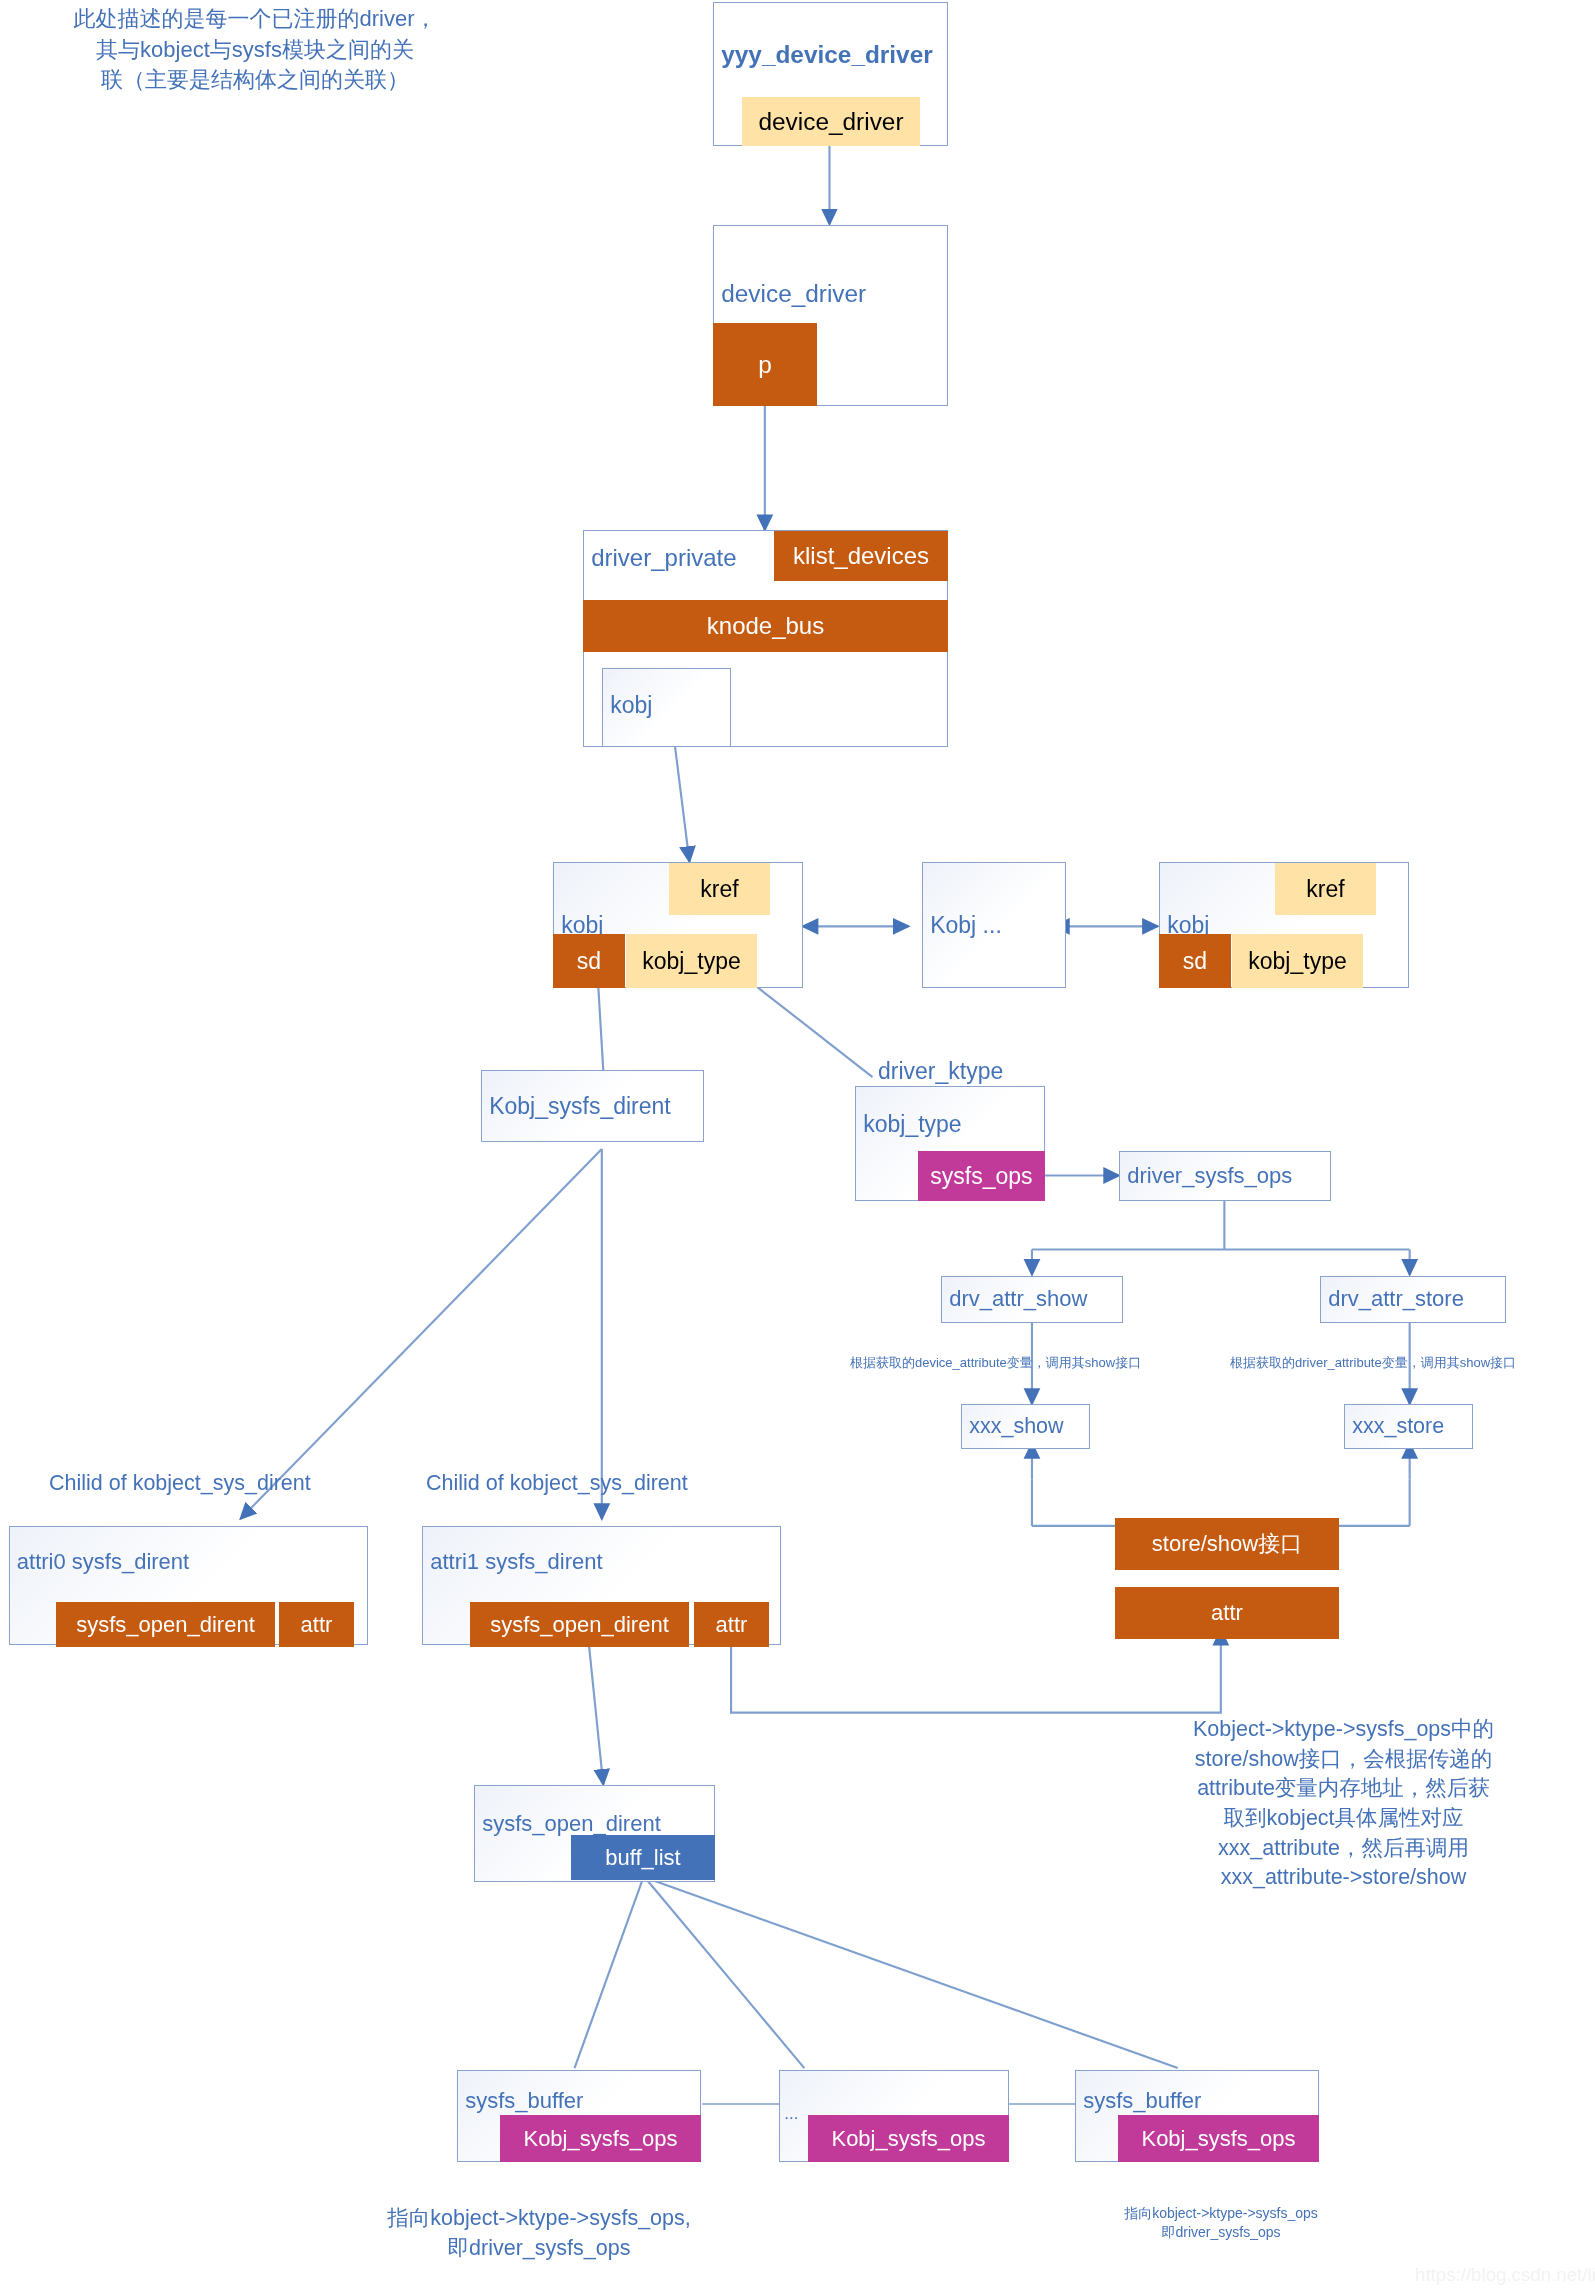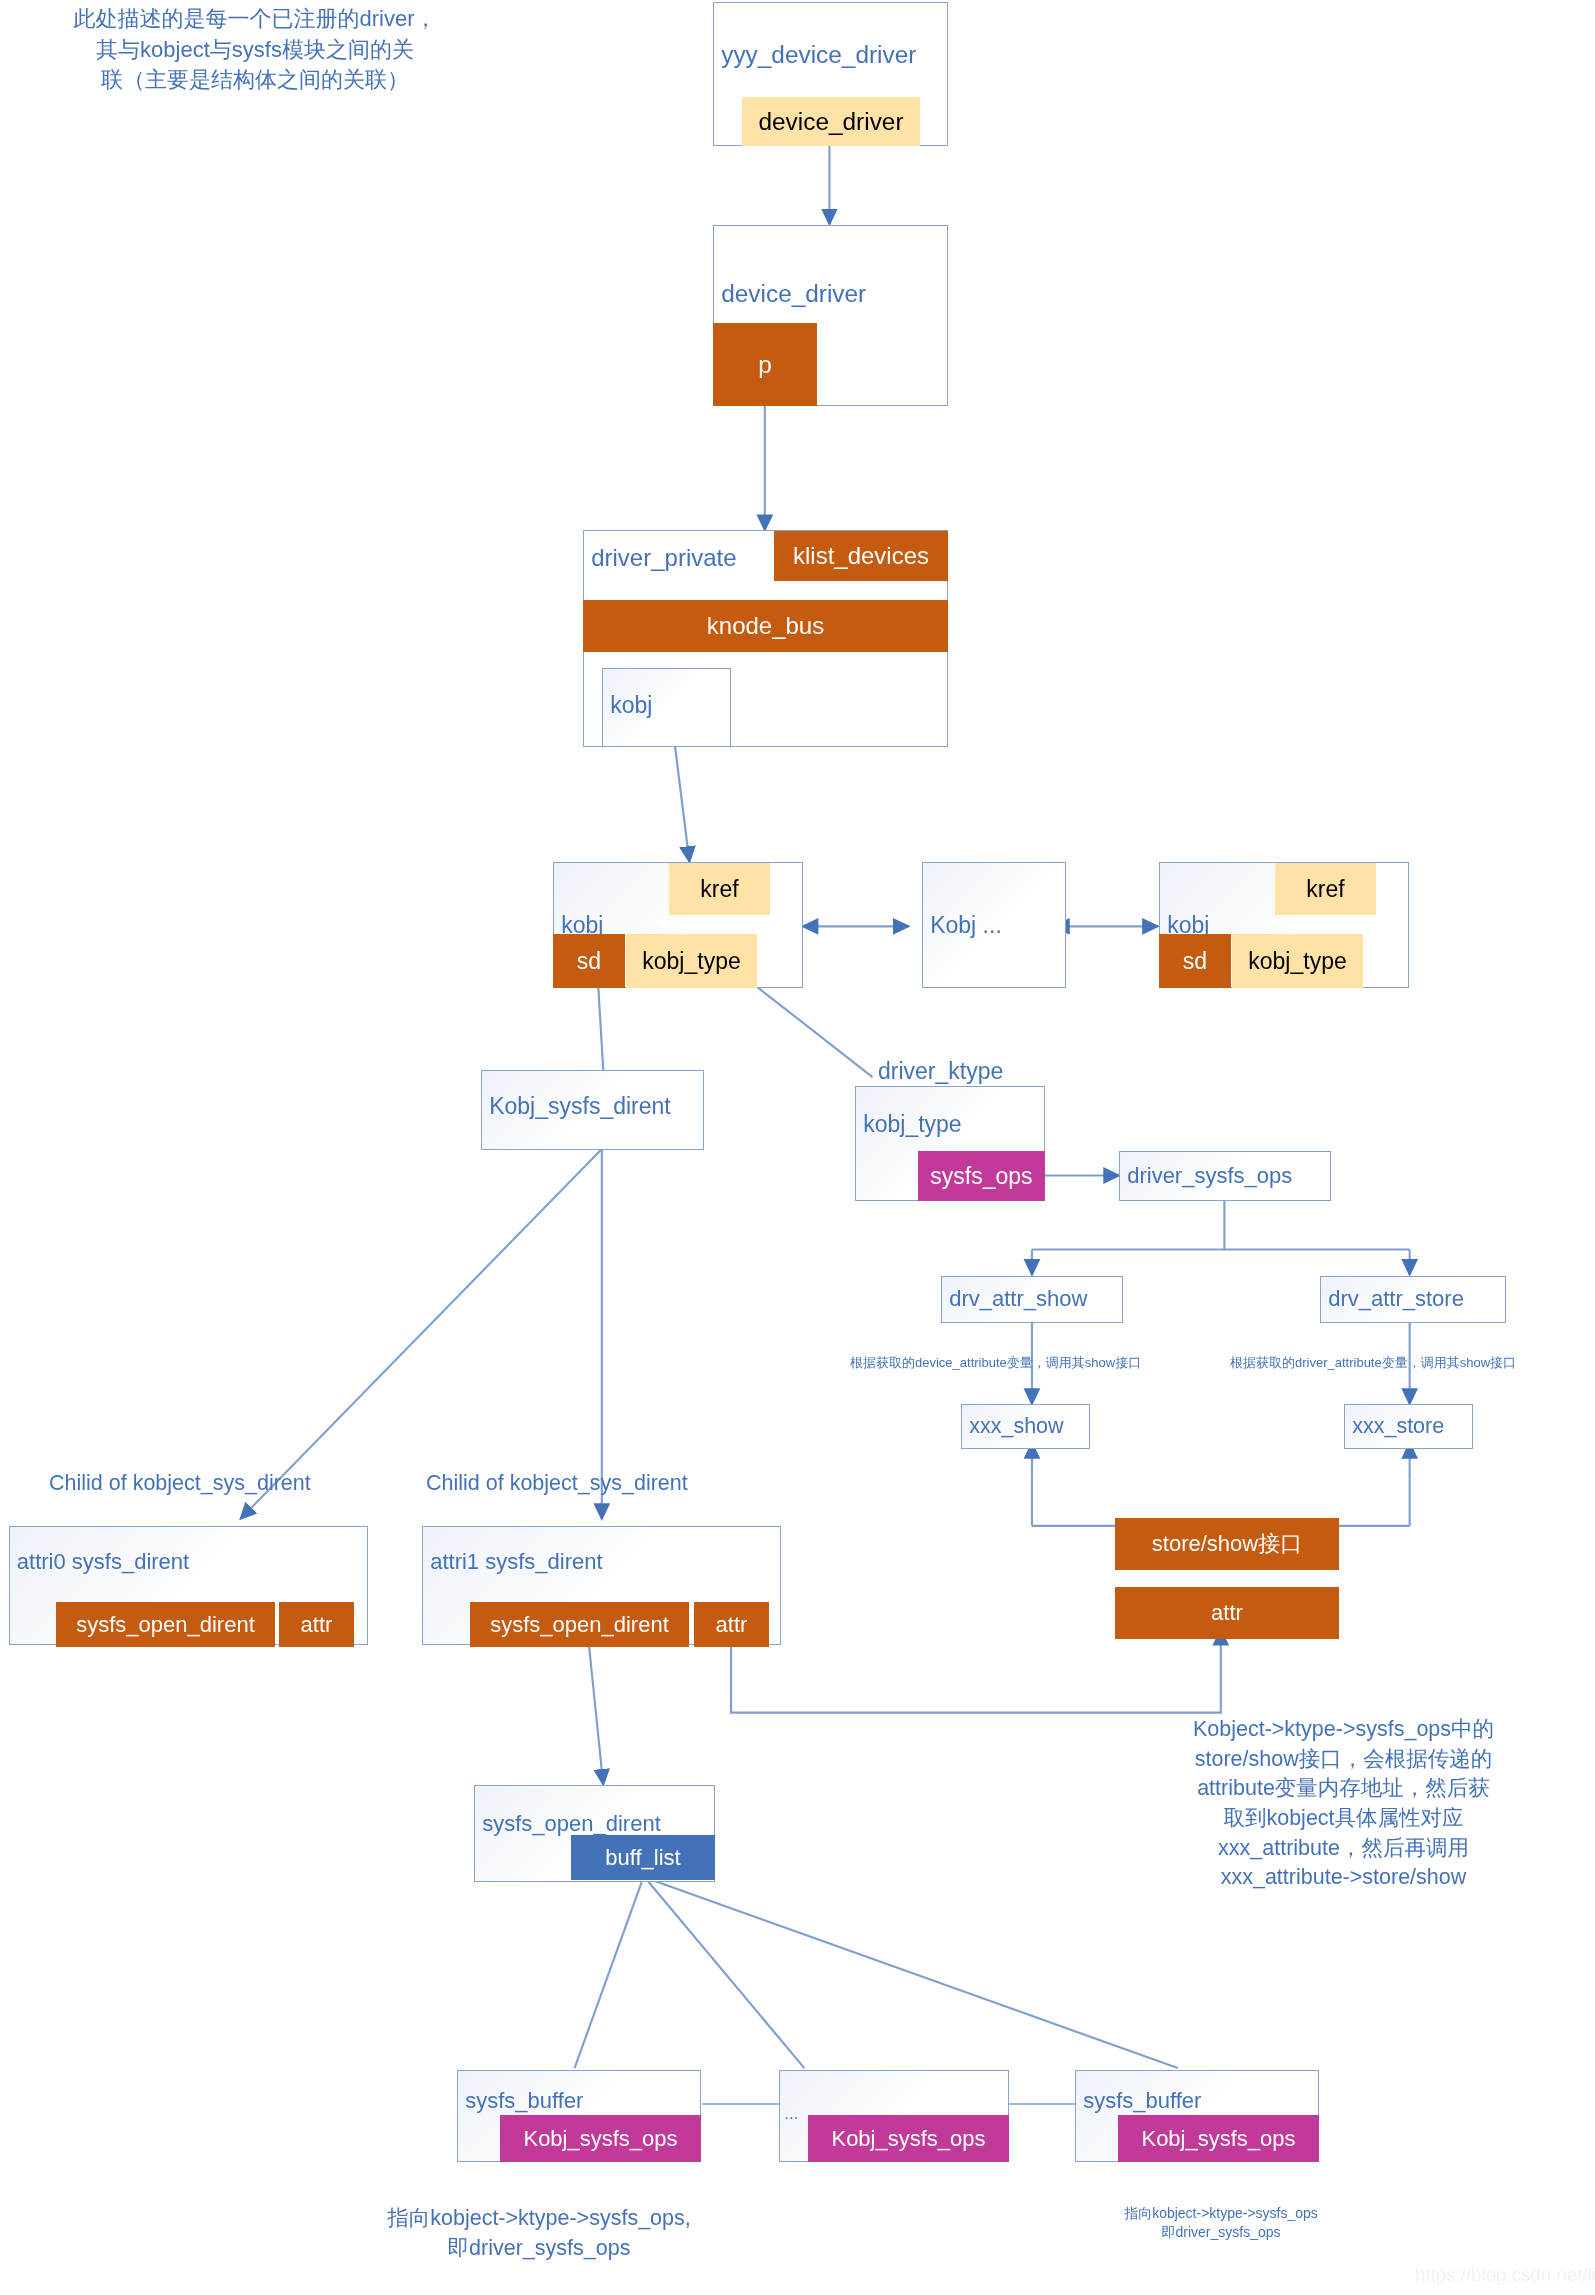--- a/index.html
+++ b/index.html
@@ -89,21 +89,21 @@
 
       <path d="M978,2930 L1218,2930" stroke-width="2"></path>
       <path d="M1400,2930 L1498,2930" stroke-width="2"></path>
     </g>
   </svg>
 
   <div class="txt ctr" style="left:29px;top:4.3px;width:452px;font-size:22px;">此处描述的是每一个已注册的driver，
 其与kobject与sysfs模块之间的关
 联（主要是结构体之间的关联）</div>
 
-  <div class="box plain" style="left:713px;top:2.2px;width:235px;height:144px;">
+  <div class="box plain" style="left:713px;top:2.2px;width:235px;height:144px;font-weight:bold;">
     <div class="lbl" style="top:38px;font-size:24.4px;">yyy_device_driver</div>
   </div>
   <div class="chip yellow" style="left:742px;top:97px;width:178px;height:49px;font-size:24.4px;">device_driver</div>
 
   <div class="box plain" style="left:713px;top:225px;width:235px;height:181px;">
     <div class="lbl" style="top:54px;font-size:24.4px;">device_driver</div>
   </div>
   <div class="chip orange" style="left:713px;top:323px;width:104px;height:83px;font-size:24.4px;">p</div>
 
   <div class="box plain" style="left:583px;top:530px;width:365px;height:217px;">
@@ -126,21 +126,21 @@
     <div class="lbl" style="top:49px;font-size:23px;">Kobj ...</div>
   </div>
 
   <div class="box" style="left:1159px;top:862px;width:250px;height:126px;">
     <div class="lbl" style="top:49px;font-size:23px;">kobj</div>
   </div>
   <div class="chip yellow" style="left:1275px;top:863px;width:101px;height:52px;font-size:23px;">kref</div>
   <div class="chip orange" style="left:1159px;top:934px;width:72px;height:54px;font-size:23px;">sd</div>
   <div class="chip yellow" style="left:1232px;top:934px;width:131px;height:54px;font-size:23px;">kobj_type</div>
 
-  <div class="box" style="left:481px;top:1070px;width:223px;height:80px;">
+  <div class="box" style="left:481px;top:1070px;width:223px;height:72px;">
     <div class="lbl" style="top:21.5px;font-size:23px;">Kobj_sysfs_dirent</div>
   </div>
 
   <div class="txt" style="left:878px;top:1056px;font-size:23px;">driver_ktype</div>
   <div class="box" style="left:855px;top:1086px;width:190px;height:115px;">
     <div class="lbl" style="top:24.4px;font-size:23px;">kobj_type</div>
   </div>
   <div class="chip magenta" style="left:918px;top:1151px;width:127px;height:50px;font-size:23px;">sysfs_ops</div>
 
   <div class="box" style="left:1119px;top:1151px;width:212px;height:50px;">

